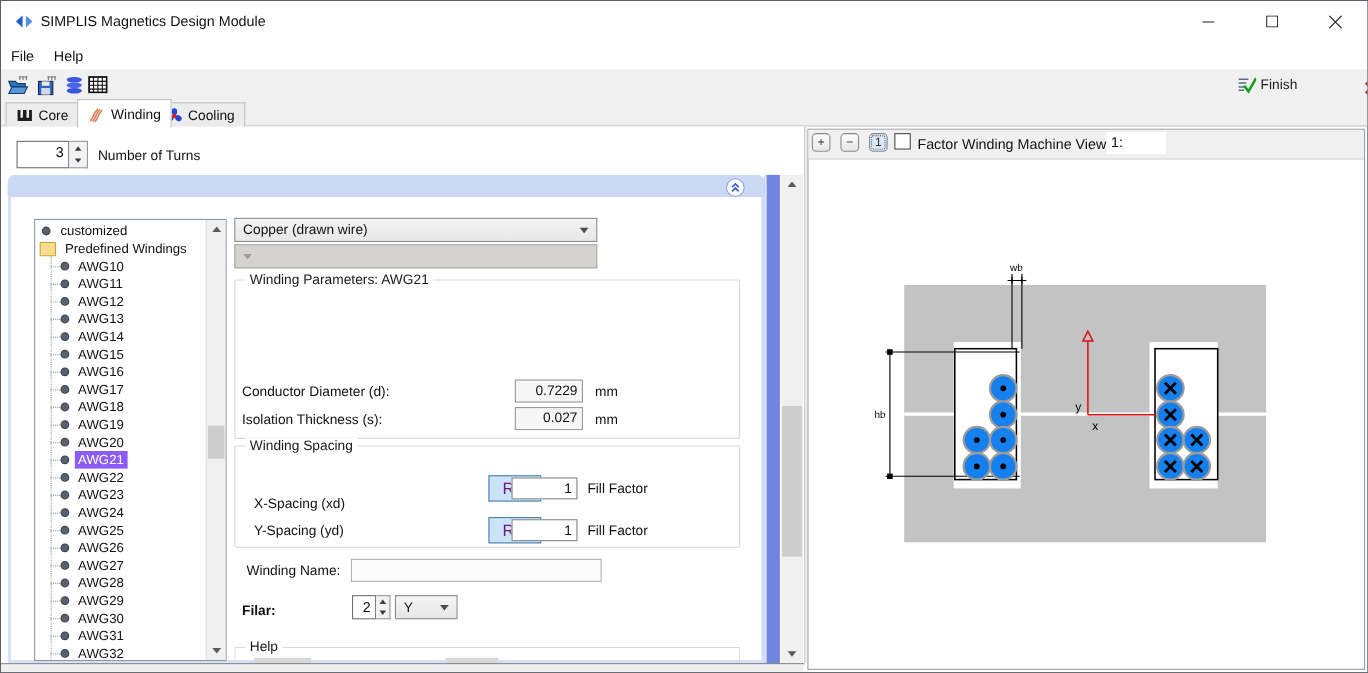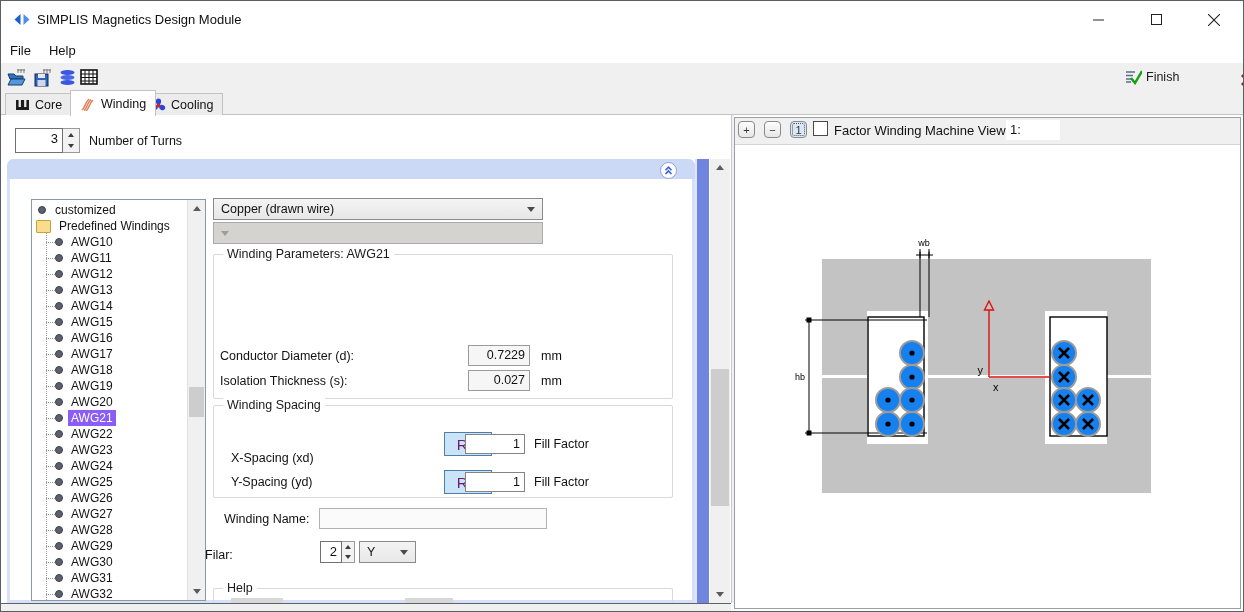--- a/index.html
+++ b/index.html
@@ -428,21 +428,21 @@
   <div class="abs rel-btn" style="left:407px;top:431px;width:48px;height:24px;">Rel</div>
   <div class="abs in-field" style="left:464px;top:433px;width:60px;height:20px;">1</div>
   <div class="abs flabel" style="left:533px;top:436px;">Fill Factor</div>
   <div class="abs flabel" style="left:230px;top:474px;">Y-Spacing (yd)</div>
   <div class="abs rel-btn" style="left:407px;top:469px;width:48px;height:24px;">Rel</div>
   <div class="abs in-field" style="left:464px;top:471px;width:60px;height:20px;">1</div>
   <div class="abs flabel" style="left:533px;top:474px;">Fill Factor</div>
 
   <div class="abs flabel" style="left:213px;top:511px;margin-left:10px;">Winding Name:</div>
   <div class="abs" style="left:318px;top:507px;width:228px;height:21px;background:#fbfbfb;border:1px solid #b2b2b2;box-sizing:border-box;"></div>
-  <div class="abs flabel" style="left:204px;top:547px;">Filar:</div>
+  <div class="abs flabel" style="left:219px;top:547px;font-weight:bold;">Filar:</div>
   <div class="abs spin-field" style="left:319px;top:540px;width:22px;height:22px;">2</div>
   <div class="abs spin-btns" style="left:341px;top:540px;width:13px;height:22px;">
     <div>
         <span class="tri-up"></span>
       </div>
     <div>
         <span class="tri-dn"></span>
       </div>
   </div>
   <div class="abs combo" style="left:358px;top:540px;width:57px;height:22px;">

